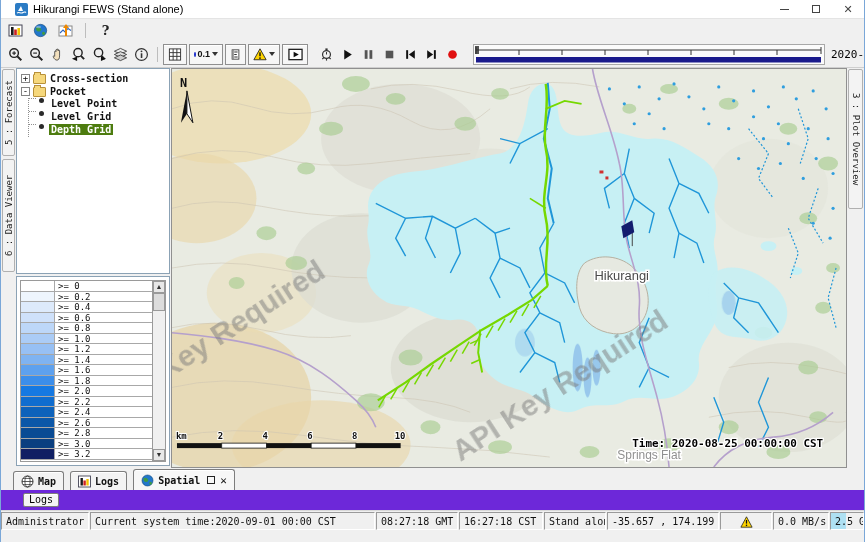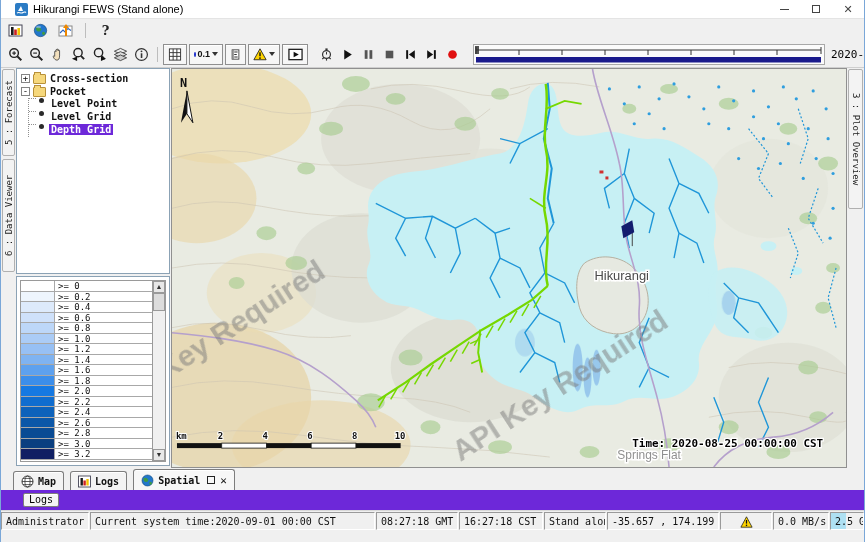--- a/index.html
+++ b/index.html
@@ -51,21 +51,21 @@
   .tree-box { height:206px; background:#fff; border:1px solid #8ba2b5; overflow:hidden; padding:3px 2px; }
   .tree-row { display:flex; align-items:center; height:13px; font-family:"DejaVu Sans Mono", monospace; font-size:10px; font-weight:bold; color:#111; white-space:nowrap; }
   .expander { width:9px; height:9px; border:1px solid #848484; background:#fff; font-size:9px; line-height:7px; text-align:center; margin:0 3px 0 2px; flex:none; font-weight:normal; }
   .folder-icon { width:13px; height:10px; background:#f6d87c; border:1px solid #b8913a; border-radius:1px; margin-right:4px; position:relative; flex:none; }
   .folder-icon::before { content:""; position:absolute; top:-3px; left:0; width:5px; height:2px; background:#f6d87c; border:1px solid #b8913a; border-bottom:none; }
   .tree-children { margin-left:7px; border-left:1px dotted #909090; }
   .tree-leaf { display:flex; align-items:flex-start; height:13px; }
   .leaf-stub { width:7px; border-top:1px dotted #909090; margin-right:1px; flex:none; }
   .bullet { width:5px; height:5px; border-radius:50%; background:#2a2a2a; margin:0 5px 0 2px; flex:none; }
   .leaf-label { padding:0 2px; font-family:"DejaVu Sans Mono", monospace; font-size:10px; font-weight:bold; }
-  .selected-leaf { background:#6d28d9; color:#fff; }
+  .selected-leaf { background:#4d7c0f; color:#fff; }
 
   .legend-box { margin-top:2px; flex:1; background:#fff; border:1px solid #8ba2b5; display:flex; flex-direction:column; padding:3px; }
   .legend-header { display:flex; align-items:center; height:16px; flex:none; }
   .checkbox { width:10px; height:10px; border:1px solid #6f6f6f; background:#fff; margin:0 5px 0 2px; flex:none; }
   .legend-title { font-family:"DejaVu Sans Mono", monospace; font-size:10px; font-weight:bold; }
   .legend-body { flex:1; border:1px solid #9a9a9a; display:flex; overflow:hidden; }
   .legend-list { flex:1; overflow:hidden; }
   .lg-row { display:flex; height:10.5px; border-bottom:1px solid #a8a8a8; }
   .lg-swatch { width:34px; flex:none; border-right:1px solid #a8a8a8; }
   .lg-label { flex:1; font-family:"DejaVu Sans Mono", monospace; font-size:9px; padding-left:3px; line-height:10px; color:#111; background:#fff; }

